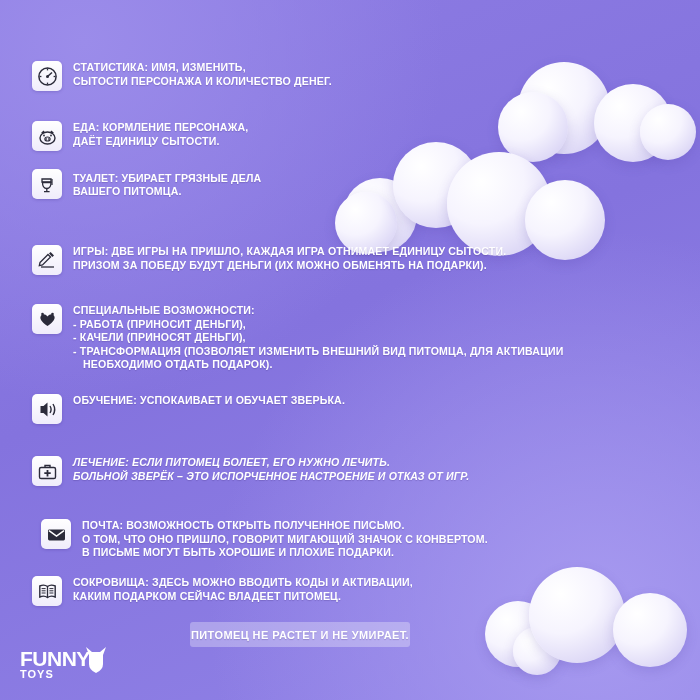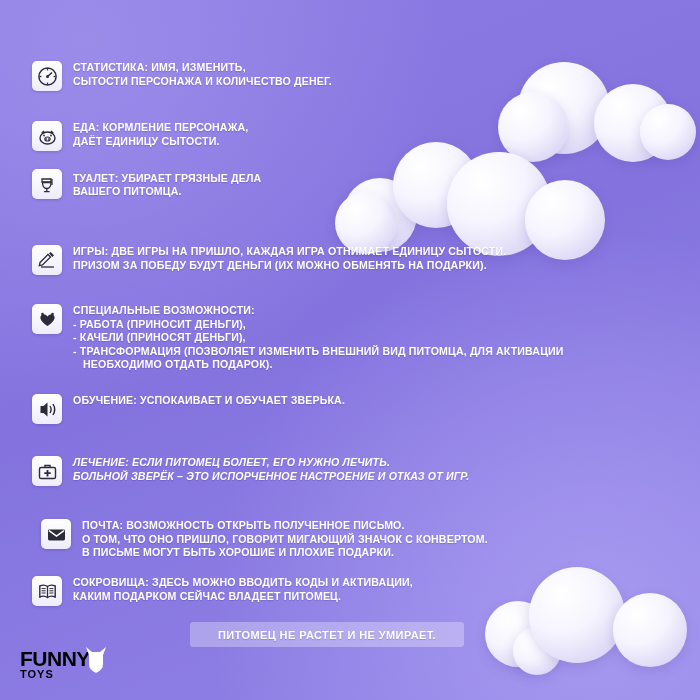--- a/index.html
+++ b/index.html
@@ -72,33 +72,33 @@
     text-shadow:0 1px 1px rgba(60,40,120,.25);
     padding-top:1px;
   }
   .txt .ln { display:block; white-space:nowrap; }
   .txt .ln.ind { padding-left:10px; }
 
   
   .banner {
     position:absolute;
     left:190px; top:622px;
-    padding:7px 28px 6px;
+    padding:7px 1px 6px;
     background:rgba(255,255,255,.30);
     border-radius:3px;
     color:#fff;
     font-size:11px;
     font-weight:bold;
     letter-spacing:.4px;
     text-shadow:0 1px 1px rgba(60,40,120,.25);
     white-space:nowrap;
   }
 
   
-  .logo { position:absolute; left:20px; bottom:20px; color:#000000; }
+  .logo { position:absolute; left:20px; bottom:20px; color:#ffffff; }
   .logo .l1 { font-size:21px; font-weight:bold; letter-spacing:-.5px; line-height:19px; }
   .logo .l2 { font-size:11px; font-weight:bold; letter-spacing:1px; line-height:12px; }
   .logo .cat { position:absolute; right:-19px; top:-4px; }
 </style>
 </head>
 <body>
 
 <div class="bg"></div>
 
 <div class="cloud cloud-tr">

